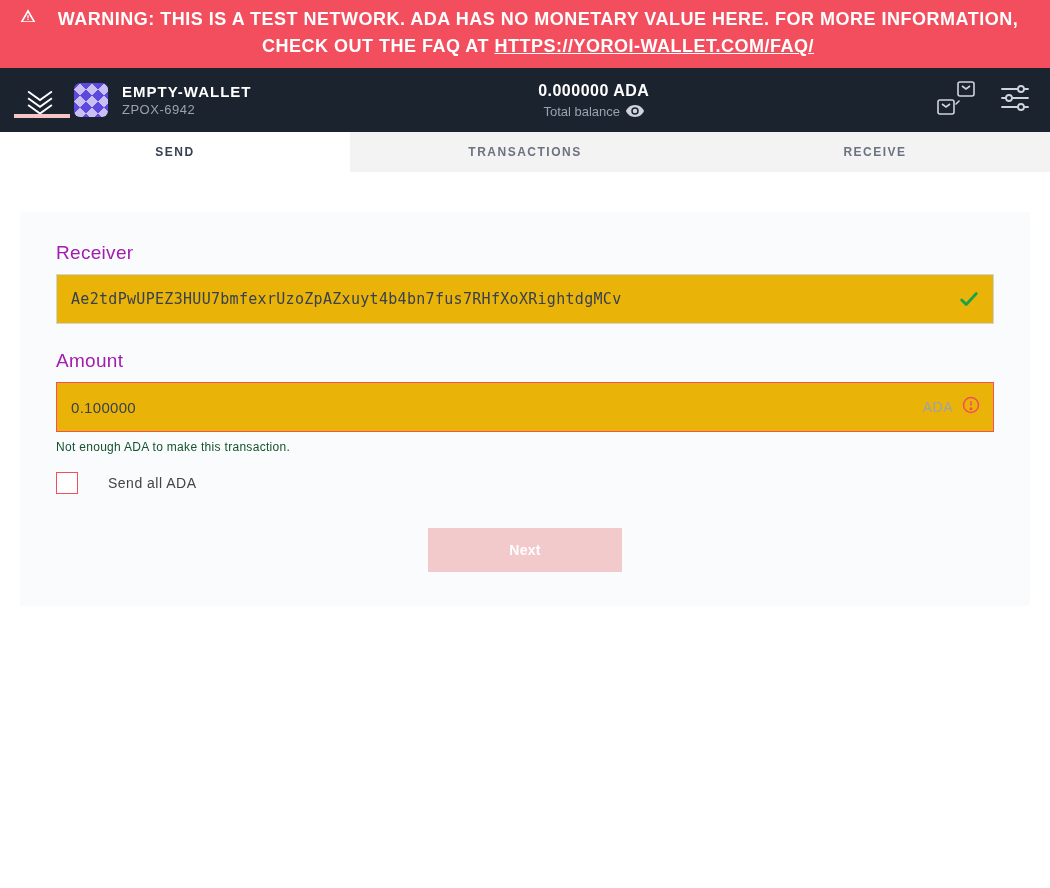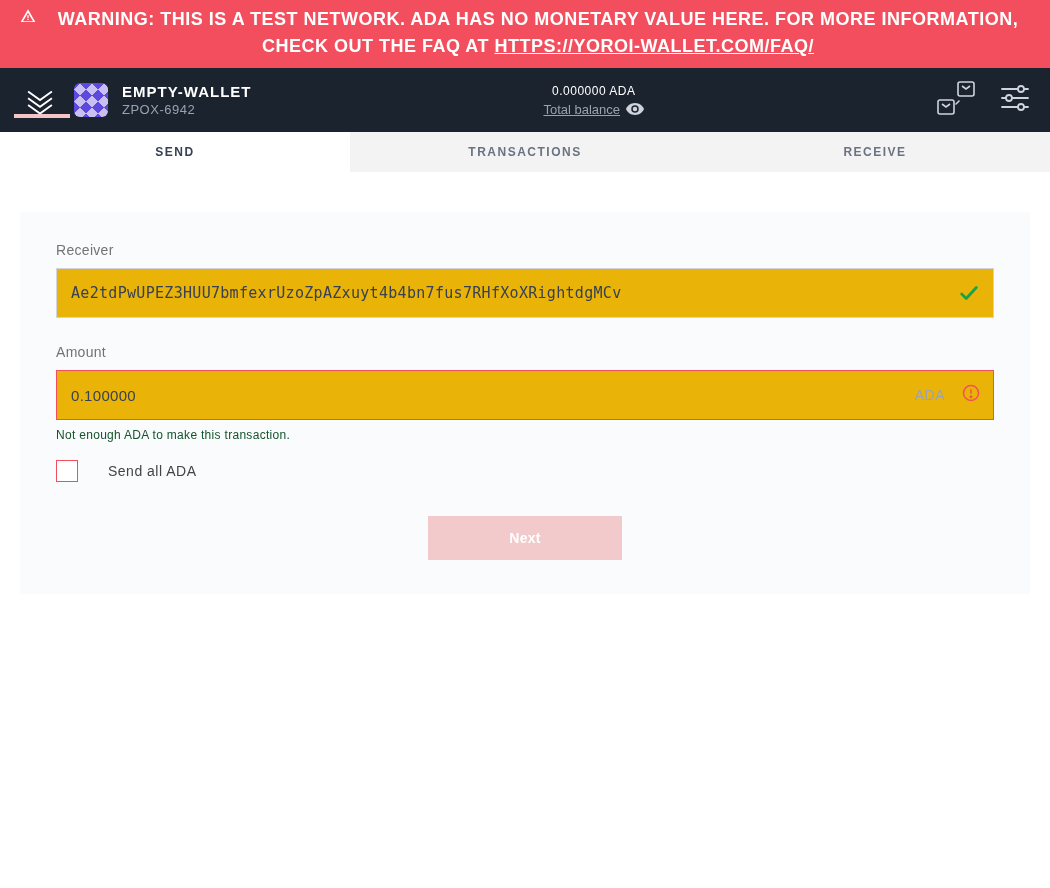--- a/index.html
+++ b/index.html
@@ -39,51 +39,51 @@
       linear-gradient(-45deg, #5c4adf 25%, transparent 25%),
       linear-gradient(45deg, transparent 75%, #5c4adf 75%),
       linear-gradient(-45deg, transparent 75%, #5c4adf 75%);
     background-size: 12px 12px;
     background-color:#c9bff2;
   }
   .wallet-info { display:flex; flex-direction:column; }
   .wallet-name { font-size: 15px; font-weight: 700; letter-spacing: 1px; color:#fff; }
   .wallet-plate { font-size: 13px; color:#9aa2af; letter-spacing:0.5px; margin-top:2px; }
   .balance-block { flex:1; display:flex; flex-direction:column; align-items:center; }
-  .balance-value { font-size:12px; font-weight:400; color:#fff; letter-spacing:0.5px; }
-  .balance-label-row { display:flex; align-items:center; gap:6px; margin-top:4px; color:#9aa2af; font-size:13px;text-decoration:underline; }
+  .balance-value { font-size:16px; font-weight:700; color:#fff; letter-spacing:0.5px; }
+  .balance-label-row { display:flex; align-items:center; gap:6px; margin-top:4px; color:#9aa2af; font-size:13px; }
   .eye-btn { display:inline-flex; align-items:center; color:#9aa2af; cursor:pointer; }
   .header-actions { display:flex; align-items:center; gap:24px; }
   .hdr-icon { color:#cfd4dc; cursor:pointer; }
 
   .tabs { display:flex; height:40px; }
   .tab {
     flex:1; display:flex; align-items:center; justify-content:center;
     font-size:12px; font-weight:700; letter-spacing:1.5px;
     background:#f3f3f4; color:#6b7280; cursor:pointer;
   }
   .tab.active { background:#fff; color:#374151; }
 
   .panel {
     margin: 40px 20px 0 20px;
     background:#fafbfc;
     border-radius:2px;
     padding: 30px 36px 34px 36px;
   }
-  .field-label { font-size:14px; color:#737373; letter-spacing:0.3px; margin-bottom:10px; }
+  .field-label { font-size:19px; color:#a21caf; letter-spacing:0.3px; margin-bottom:10px; }
   .input-wrap { position:relative; }
   .input-wrap input {
     width:100%; height:50px; padding:0 46px 0 14px;
     border:1px solid #d1d5db; font-size:15px; color:#374151;
     font-family: ui-monospace, SFMono-Regular, Menlo, monospace; background:#eab308;
     letter-spacing:0.3px; outline:none;
   }
   .input-wrap.valid .input-status svg { stroke:#16a34a; }
   .input-wrap.error input { border-color:#f24e5d; }
-  .input-status { position:absolute; right:14px; top:50%; transform:translateY(-50%); display:flex; align-items:center; gap:17px;}
+  .input-status { position:absolute; right:14px; top:50%; transform:translateY(-50%); display:flex; align-items:center; gap:9px;}
   .input-suffix-text { color:#9ca3af; font-size:14px; font-family: inherit; letter-spacing:0.5px; }
   .amount-block { margin-top:26px; }
   .field-error { color:#14532d; font-size:12px; letter-spacing:0.3px; margin-top:8px; }
   .checkbox-row { display:flex; align-items:center; gap:30px; margin-top:18px; }
   .chk {
     width:22px; height:22px; border:1px solid #f24e5d; background:#fff; cursor:pointer;
   }
   .chk-label { color:#444; font-size:14px; letter-spacing:0.5px; }
   .next-btn {
     display:block; margin:34px auto 0 auto; width:194px; height:44px;

